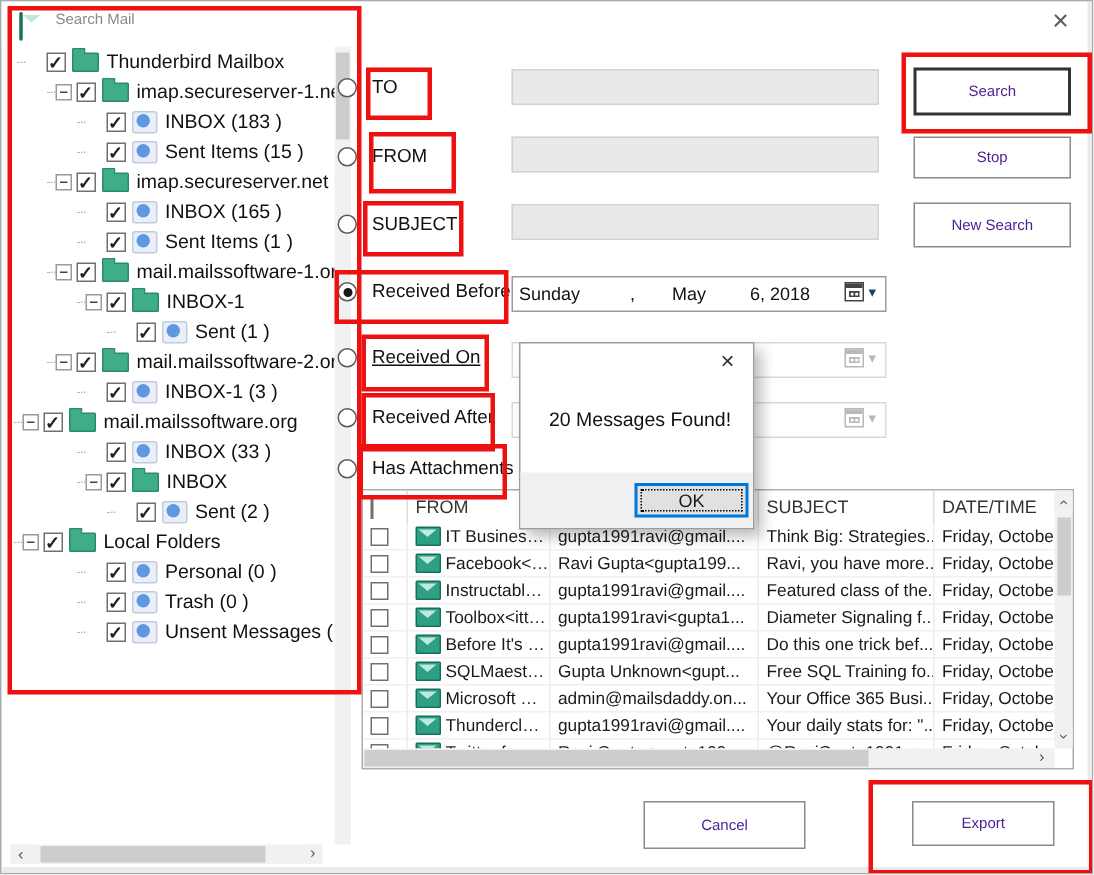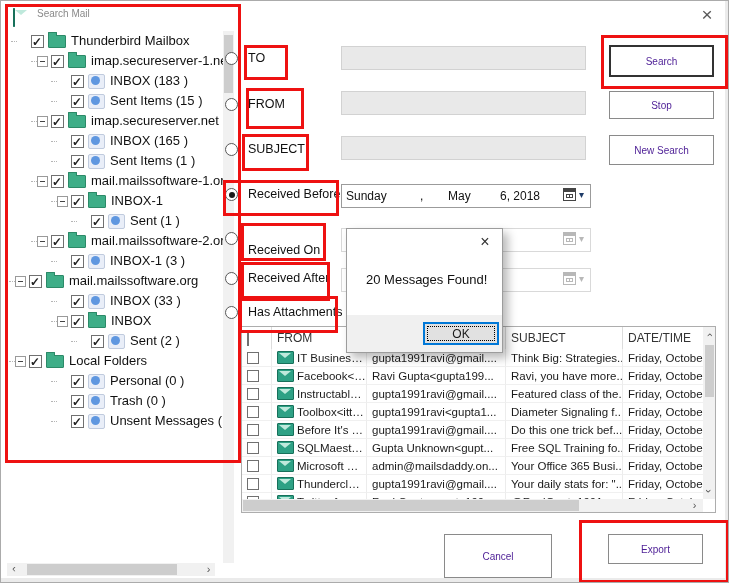--- a/index.html
+++ b/index.html
@@ -244,21 +244,21 @@
 
   <span class="radio" style="left:224px;top:51px;"></span>
   <span class="clabel" style="left:247px;top:50px;">TO</span>
   <span class="radio" style="left:224px;top:97px;"></span>
   <span class="clabel" style="left:247px;top:96px;">FROM</span>
   <span class="radio" style="left:224px;top:142px;"></span>
   <span class="clabel" style="left:247px;top:141px;">SUBJECT</span>
   <span class="radio selected" style="left:224px;top:187px;"></span>
   <span class="clabel" style="left:247px;top:186px;">Received Before</span>
   <span class="radio" style="left:224px;top:231px;"></span>
-  <span class="clabel" style="left:247px;top:242px;">Received On</span>
+  <span class="clabel" style="left:247px;top:230px;text-decoration:underline;">Received On</span>
   <span class="radio" style="left:224px;top:271px;"></span>
   <span class="clabel" style="left:247px;top:270px;">Received After</span>
   <span class="radio" style="left:224px;top:305px;"></span>
   <span class="clabel" style="left:247px;top:304px;">Has Attachments</span>
 
   <div class="tfield" style="left:340px;top:45px;"></div>
   <div class="tfield" style="left:340px;top:90px;"></div>
   <div class="tfield" style="left:340px;top:135px;"></div>
 
   <div class="dfield" style="left:340px;top:183px;">
@@ -410,21 +410,21 @@
       <div class="sb-arrow" style="position:absolute;top:2px;left:0;width:12px;height:12px;line-height:12px;"><span class="chev rot-u">›</span></div>
       <div class="sb-thumb" style="position:absolute;left:1.5px;top:18px;width:9px;height:52px;"></div>
       <div class="sb-arrow" style="position:absolute;bottom:2px;left:0;width:12px;height:12px;line-height:12px;"><span class="chev rot-d">›</span></div>
     </div>
     <div id="t-hsb">
       <div class="sb-thumb" style="position:absolute;left:1px;top:1px;width:336px;height:11px;"></div>
       <div class="sb-arrow" style="position:absolute;right:2px;top:0;width:13px;height:13px;line-height:13px;"><span class="chev">›</span></div>
     </div>
   </div>
 
-  <div class="btn" style="left:443px;top:533px;width:108px;height:44px;">Cancel</div>
+  <div class="btn" style="left:428px;top:533px;width:108px;height:32px;">Cancel</div>
   <div class="btn" style="left:607px;top:533px;width:95px;height:30px;">Export</div>
 
   <div class="abs" id="dlg">
     <span id="dlg-close">×</span>
     <span id="dlg-msg">20 Messages Found!</span>
     <div id="dlg-band">
       <div id="dlg-ok">OK</div>
     </div>
   </div>
 

